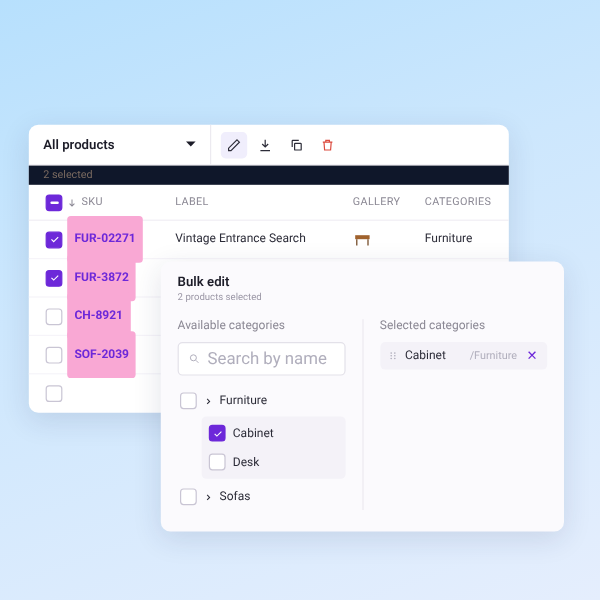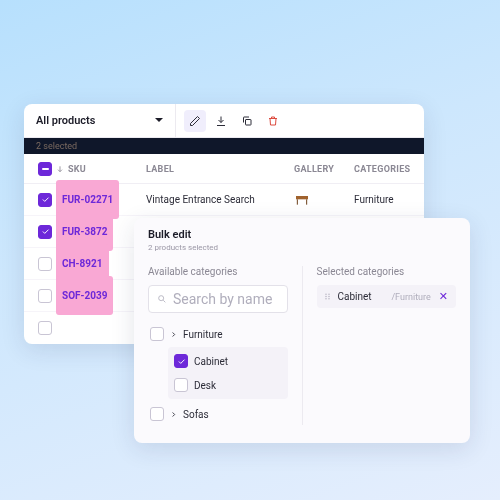--- a/index.html
+++ b/index.html
@@ -7,21 +7,21 @@
 .panel{position:absolute;background:#fff;border-radius:8px;box-shadow:0 6px 24px rgba(30,40,80,.12)}
 .main-panel{left:24px;top:104px;width:400px}
 .toolbar{display:flex;align-items:center;height:34px;border-bottom:1px solid #eceaf0}
 .toolbar-filter{display:flex;align-items:center;gap:60px;padding:0 12px;font-size:11px;font-weight:600;color:#1c1c28;border-right:1px solid #eceaf0;height:100%}
 .chev{border:4px solid transparent;border-top-color:#1c1c28;margin-top:3px}
 .toolbar-actions{display:flex;align-items:center;gap:4px;padding:0 8px}
 .ico-btn{width:22px;height:22px;display:flex;align-items:center;justify-content:center;border-radius:4px}
 .ico-btn.active{background:#f0eefc}
 .ico-btn svg{width:12px;height:12px}
 .selrow{background:#0f172a;font-size:9px;color:#7a6a60;padding:3px 12px}
-.thead{display:flex;align-items:center;height:30px;padding:0 10px;font-size:9px;color:#8b8894;font-weight:700;letter-spacing:.3px;border-bottom:1px solid #f0eef4}
+.thead{display:flex;align-items:center;height:30px;padding:0 10px;font-size:9px;color:#8b8894;font-weight:400;letter-spacing:.3px;border-bottom:1px solid #f0eef4}
 .col-cb{width:22px;display:flex;align-items:center;justify-content:center}
 .col-sku{width:90px;display:flex;align-items:center;gap:4px}
 .col-label{width:148px}
 .col-gal{width:60px}
 .col-cat{flex:1}
 .trow{display:flex;align-items:center;height:32px;padding:0 10px;font-size:10px;color:#2c2c38;border-bottom:1px solid #f6f4f9}
 .cb{width:14px;height:14px;border:1.5px solid #c9c5d4;border-radius:3px;display:flex;align-items:center;justify-content:center;background:#fff}
 .cb.checked{background:#6d28d9;border-color:#6d28d9}
 .cb.indet{background:#6d28d9;border-color:#6d28d9}
 .cb.indet::after{content:"";width:7px;height:2px;background:#fff;border-radius:1px}

